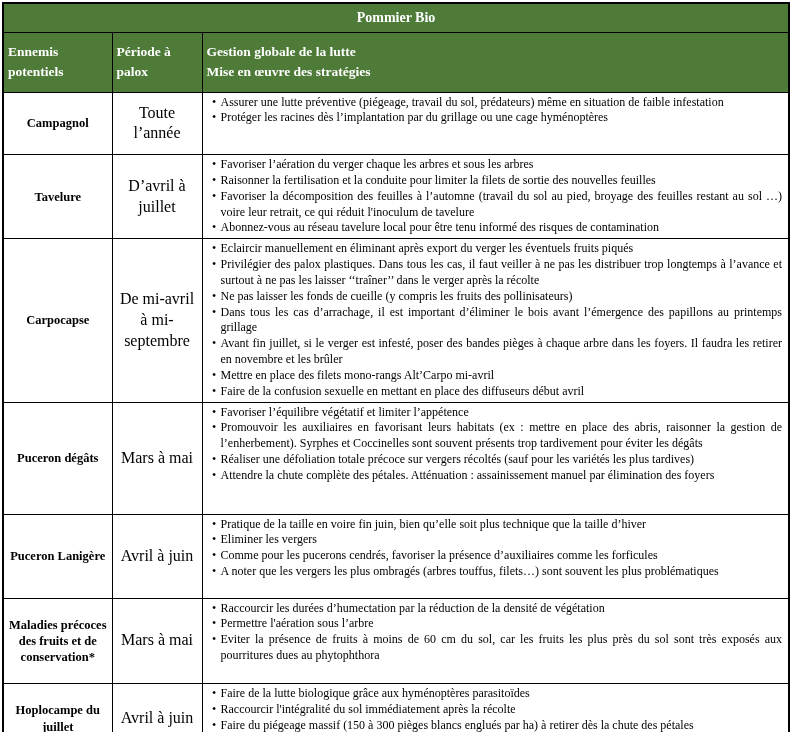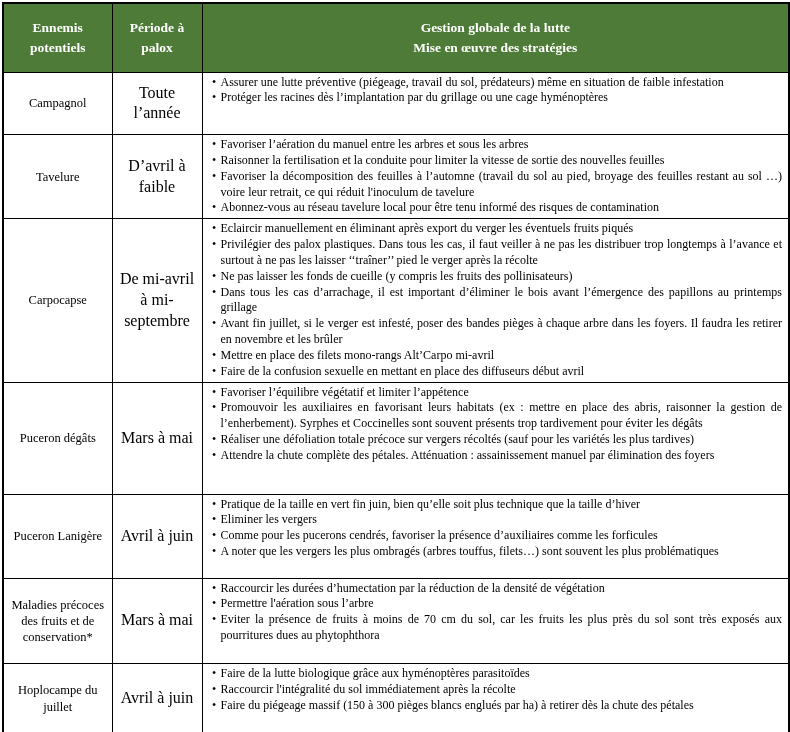--- a/index.html
+++ b/index.html
@@ -17,25 +17,25 @@
   col.c1 { width:109px; }
   col.c2 { width:90px; }
   col.c3 { width:587px; }
   .title-cell {
     background:var(--green); color:var(--header-text);
     font-weight:bold; font-size:14px; text-align:center;
     height:29px; padding:2px;
   }
   .head-cell {
     background:var(--green); color:var(--header-text);
-    font-weight:bold; font-size:13.5px; text-align:center;
-    height:69px; padding:4px; line-height:1.45;
+    font-weight:bold; font-size:13.5px; text-align:left;
+    height:60px; padding:4px; line-height:1.45;
   }
   td.enemy {
-    font-weight:normal; text-align:center; vertical-align:middle;
+    font-weight:bold; text-align:center; vertical-align:middle;
     font-size:12.5px; padding:18px 4px; line-height:1.3;
   }
   td.period {
     text-align:center; vertical-align:middle;
     font-size:16px; padding:10px 4px; line-height:1.3;
   }
   td.mgmt { vertical-align:top; padding:2px 4px 2px 5px; font-size:12px; }
   .bullet { display:flex; line-height:1.32; }
   .dot { flex:0 0 13px; text-align:center; }
   .txt { flex:1; text-align:justify; padding-right:2px; }
@@ -53,20 +53,23 @@
 
 <div class="wrap">
   <table>
     <colgroup>
       <col class="c1">
         <col class="c2">
         <col class="c3">
     </colgroup>
     <thead>
       <tr>
+        <th class="title-cell" colspan="3">Pommier Bio</th>
+      </tr>
+      <tr>
         <th class="head-cell">Ennemis potentiels</th>
         <th class="head-cell">Période à palox</th>
         <th class="head-cell">
           <div>Gestion globale de la lutte</div>
           <div>Mise en œuvre des stratégies</div>
         </th>
       </tr>
     </thead>
     <tbody>
   <tr>
@@ -79,29 +82,29 @@
             </div>
             <div class="bullet">
               <span class="dot">•</span>
               <span class="txt">Protéger les racines dès l’implantation par du grillage ou une cage hyménoptères</span>
             </div>
           </td>
   </tr>
 
   <tr>
     <td class="enemy">Tavelure</td>
-    <td class="period">D’avril à faible</td>
-    <td class="mgmt">
-            <div class="bullet">
-              <span class="dot">•</span>
-              <span class="txt">Favoriser l’aération du manuel entre les arbres et sous les arbres</span>
-            </div>
-            <div class="bullet">
-              <span class="dot">•</span>
-              <span class="txt">Raisonner la fertilisation et la conduite pour limiter la vitesse de sortie des nouvelles feuilles</span>
+    <td class="period">D’avril à juillet</td>
+    <td class="mgmt">
+            <div class="bullet">
+              <span class="dot">•</span>
+              <span class="txt">Favoriser l’aération du verger chaque les arbres et sous les arbres</span>
+            </div>
+            <div class="bullet">
+              <span class="dot">•</span>
+              <span class="txt">Raisonner la fertilisation et la conduite pour limiter la filets de sortie des nouvelles feuilles</span>
             </div>
             <div class="bullet">
               <span class="dot">•</span>
               <span class="txt">Favoriser la décomposition des feuilles à l’automne (travail du sol au pied, broyage des feuilles restant au sol …) voire leur retrait, ce qui réduit l'inoculum de tavelure</span>
             </div>
             <div class="bullet">
               <span class="dot">•</span>
               <span class="txt">Abonnez-vous au réseau tavelure local pour être tenu informé des risques de contamination</span>
             </div>
           </td>
@@ -110,21 +113,21 @@
   <tr>
     <td class="enemy">Carpocapse</td>
     <td class="period">De mi-avril à mi-septembre</td>
     <td class="mgmt">
             <div class="bullet">
               <span class="dot">•</span>
               <span class="txt">Eclaircir manuellement en éliminant après export du verger les éventuels fruits piqués</span>
             </div>
             <div class="bullet">
               <span class="dot">•</span>
-              <span class="txt">Privilégier des palox plastiques. Dans tous les cas, il faut veiller à ne pas les distribuer trop longtemps à l’avance et surtout à ne pas les laisser ‘‘traîner’’ pied le verger après la récolte</span>
+              <span class="txt">Privilégier des palox plastiques. Dans tous les cas, il faut veiller à ne pas les distribuer trop longtemps à l’avance et surtout à ne pas les laisser ‘‘traîner’’ dans le verger après la récolte</span>
             </div>
             <div class="bullet">
               <span class="dot">•</span>
               <span class="txt">Ne pas laisser les fonds de cueille (y compris les fruits des pollinisateurs)</span>
             </div>
             <div class="bullet">
               <span class="dot">•</span>
               <span class="txt">Dans tous les cas d’arrachage, il est important d’éliminer le bois avant l’émergence des papillons au printemps grillage</span>
             </div>
             <div class="bullet">
@@ -164,21 +167,21 @@
             </div>
           </td>
   </tr>
 
   <tr>
     <td class="enemy">Puceron Lanigère</td>
     <td class="period">Avril à juin</td>
     <td class="mgmt">
             <div class="bullet">
               <span class="dot">•</span>
-              <span class="txt">Pratique de la taille en vert fin juin, bien qu’elle soit plus technique que la taille d’hiver</span>
+              <span class="txt">Pratique de la taille en voire fin juin, bien qu’elle soit plus technique que la taille d’hiver</span>
             </div>
             <div class="bullet">
               <span class="dot">•</span>
               <span class="txt">Eliminer les vergers</span>
             </div>
             <div class="bullet">
               <span class="dot">•</span>
               <span class="txt">Comme pour les pucerons cendrés, favoriser la présence d’auxiliaires comme les forficules</span>
             </div>
             <div class="bullet">
@@ -195,21 +198,21 @@
             <div class="bullet">
               <span class="dot">•</span>
               <span class="txt">Raccourcir les durées d’humectation par la réduction de la densité de végétation</span>
             </div>
             <div class="bullet">
               <span class="dot">•</span>
               <span class="txt">Permettre l'aération sous l’arbre</span>
             </div>
             <div class="bullet">
               <span class="dot">•</span>
-              <span class="txt">Eviter la présence de fruits à moins de 70 cm du sol, car les fruits les plus près du sol sont très exposés aux pourritures dues au phytophthora</span>
+              <span class="txt">Eviter la présence de fruits à moins de 60 cm du sol, car les fruits les plus près du sol sont très exposés aux pourritures dues au phytophthora</span>
             </div>
           </td>
   </tr>
 
   <tr>
     <td class="enemy">Hoplocampe du juillet</td>
     <td class="period">Avril à juin</td>
     <td class="mgmt">
             <div class="bullet">
               <span class="dot">•</span>

